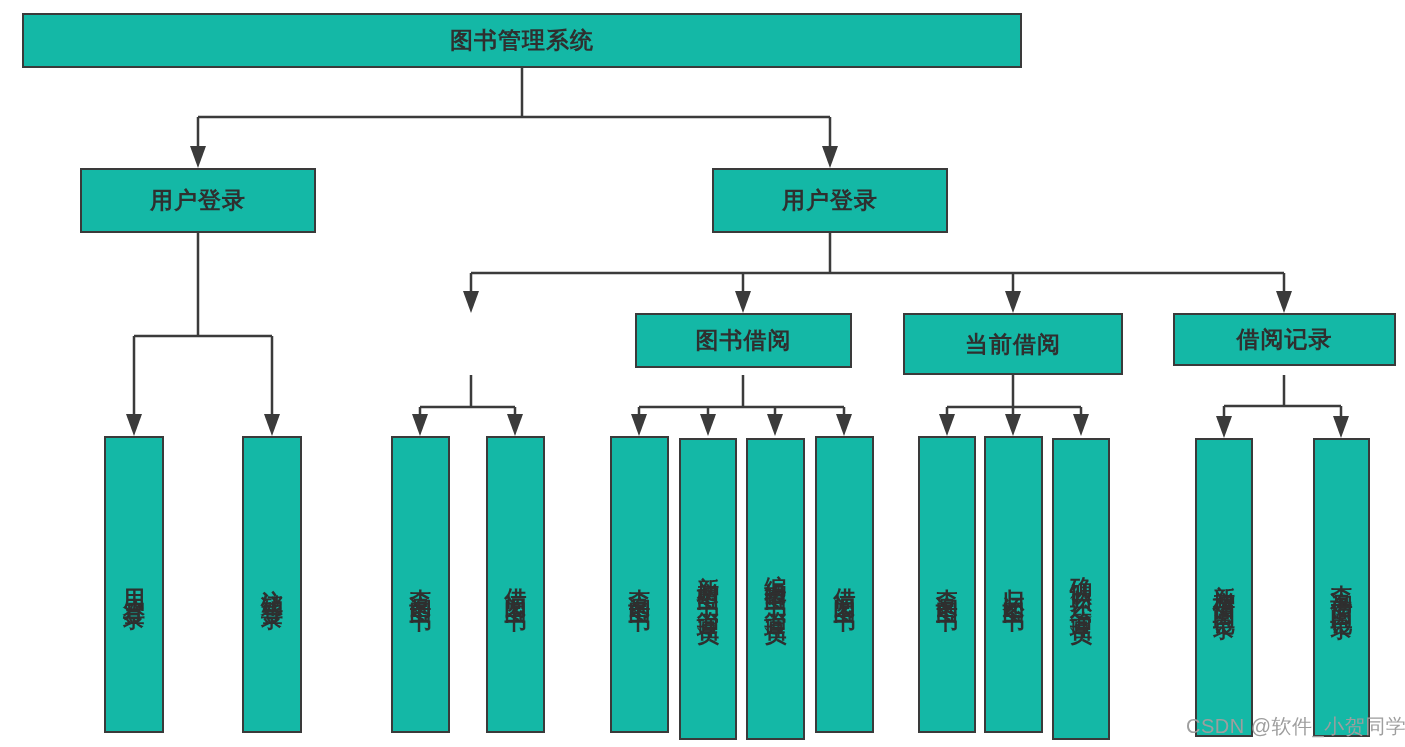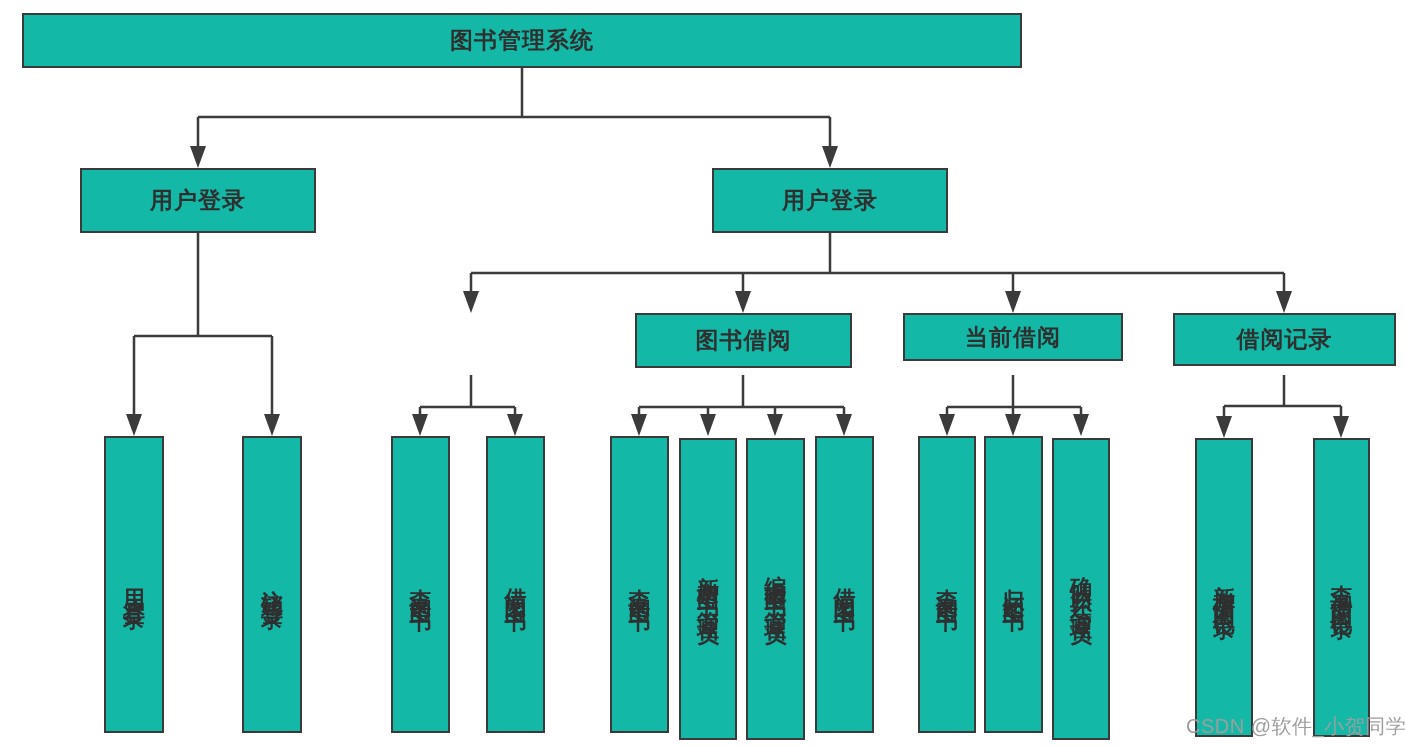--- a/index.html
+++ b/index.html
@@ -108,21 +108,21 @@
     <polygon points="1216,416 1232,416 1224,438"></polygon>
     <polygon points="1333,416 1349,416 1341,438"></polygon>
   </svg>
 
   <div class="box h" style="left:22px;top:13px;width:1000px;height:55px">图书管理系统</div>
 
   <div class="box h" style="left:80px;top:168px;width:236px;height:65px">用户登录</div>
   <div class="box h" style="left:712px;top:168px;width:236px;height:65px">用户登录</div>
 
   <div class="box h" style="left:635px;top:313px;width:217px;height:55px">图书借阅</div>
-  <div class="box h" style="left:903px;top:313px;width:220px;height:48px">当前借阅</div>
+  <div class="box h" style="left:903px;top:313px;width:220px;height:62px">当前借阅</div>
   <div class="box h" style="left:1173px;top:313px;width:223px;height:53px">借阅记录</div>
 
   <div class="box v" style="left:104px;top:436px;width:60px;height:297px">用户登录</div>
   <div class="box v" style="left:242px;top:436px;width:60px;height:297px">注销登录</div>
 
   <div class="box v" style="left:391px;top:436px;width:59px;height:297px">查询图书</div>
   <div class="box v" style="left:486px;top:436px;width:59px;height:297px">借阅图书</div>
 
   <div class="box v" style="left:610px;top:436px;width:59px;height:297px">查询图书</div>
   <div class="box v" style="left:679px;top:438px;width:58px;height:302px">新增图书（管理员）</div>

